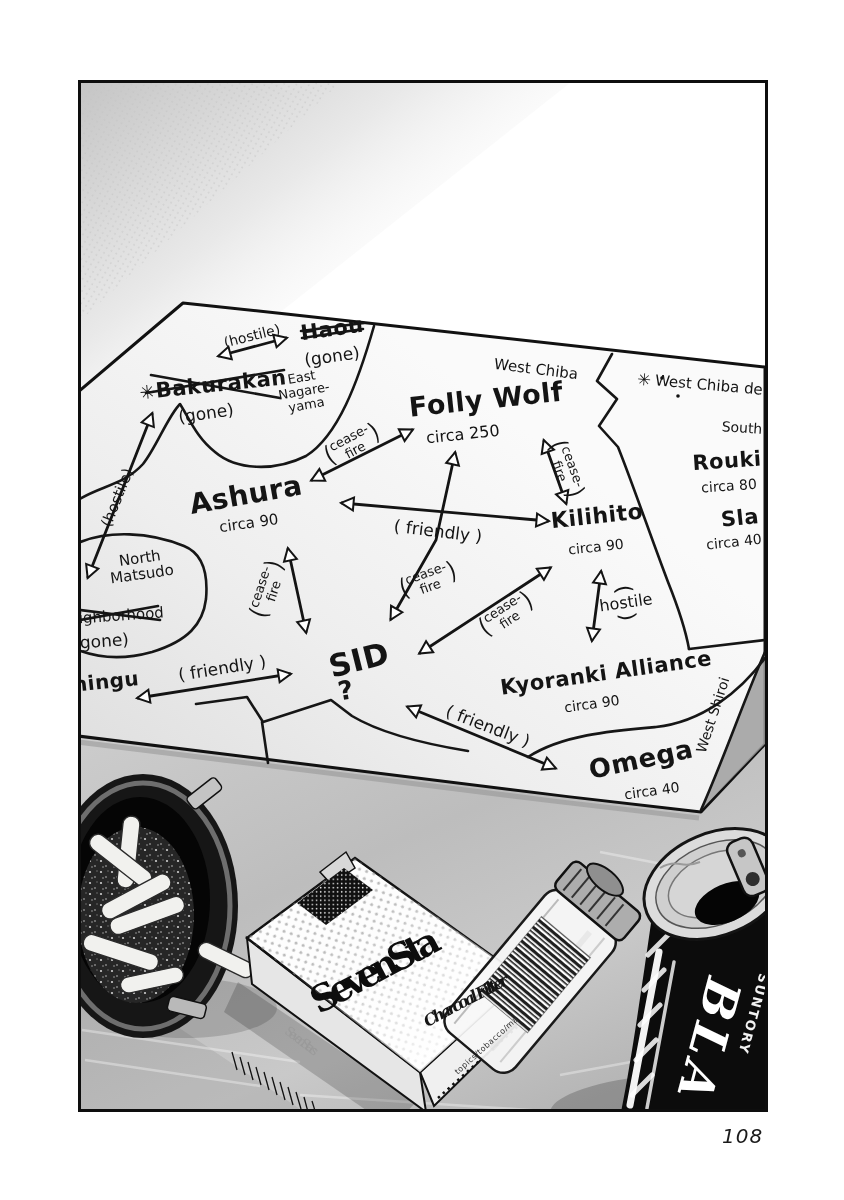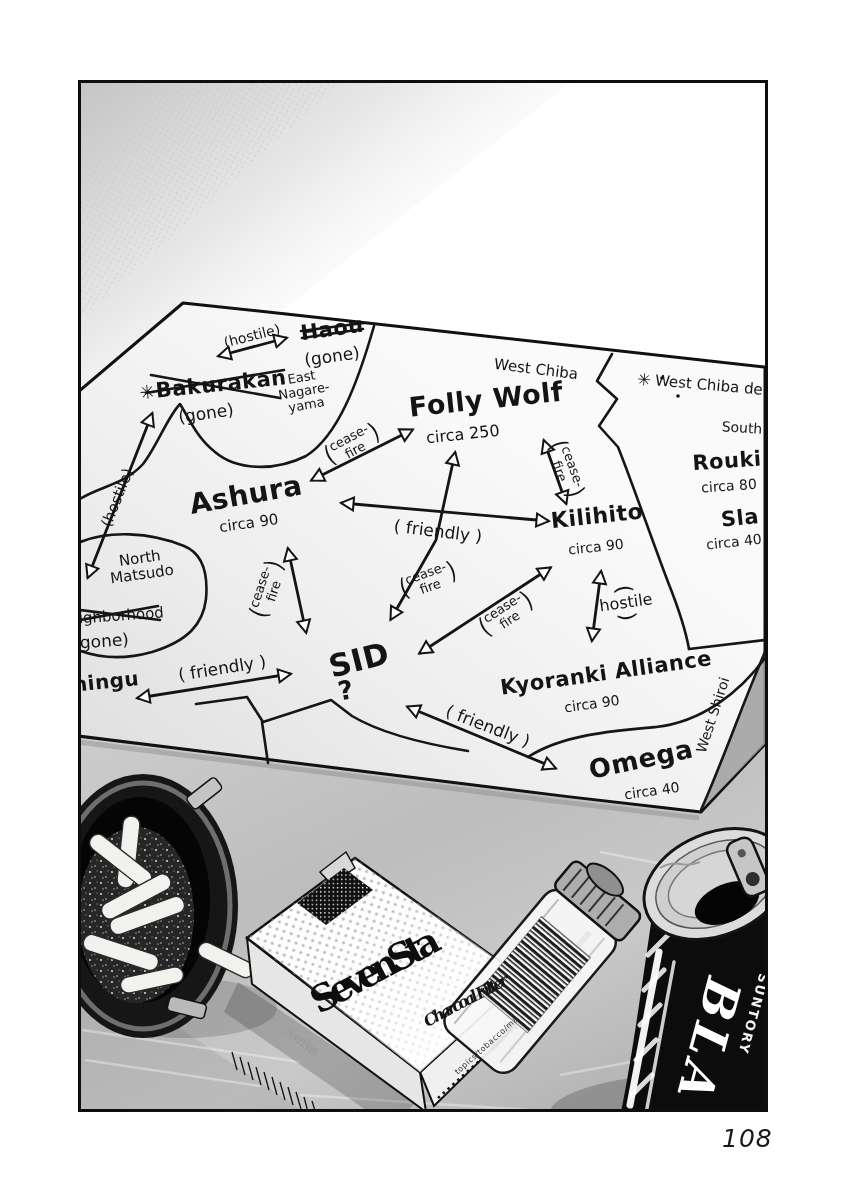--- a/index.html
+++ b/index.html
@@ -12,21 +12,21 @@
        border:3px solid #0e0e0e;box-sizing:border-box;pointer-events:none;}
   .lb{position:absolute;transform:translate(-50%,-50%) rotate(var(--r,0deg));
       white-space:pre-line;text-align:center;line-height:1.06;color:#141414;}
   .fac{font-weight:bold;letter-spacing:.5px;}
   .cfr{display:flex;align-items:center;gap:0;white-space:pre-line;}
   .cfr .po,.cfr .pc{font-size:1.55em;font-weight:normal;transform:scaleY(1.25);}
   .cfv{display:flex;flex-direction:column;align-items:center;line-height:.75;}
   .cfv .po,.cfv .pc{transform:rotate(90deg);font-size:1.35em;}
   .vtext{writing-mode:vertical-rl;text-orientation:sideways;white-space:nowrap;}
   .serif{font-family:"DejaVu Serif",serif;}
-  .pagenum{position:absolute;left:722px;top:1124px;font-size:25px;font-style:italic;letter-spacing:1px;color:#1a1a1a;}
+  .pagenum{position:absolute;left:722px;top:1124px;font-size:20px;font-style:italic;letter-spacing:1px;color:#1a1a1a;}
 </style>
 </head>
 <body>
 
 <div class="clip">
  <div class="inner">
 
   <svg class="scene" width="844" height="1200" viewBox="0 0 844 1200">
     <defs>
       <marker id="ah" markerUnits="userSpaceOnUse" markerWidth="18" markerHeight="18" refX="14" refY="9" orient="auto-start-reverse">

